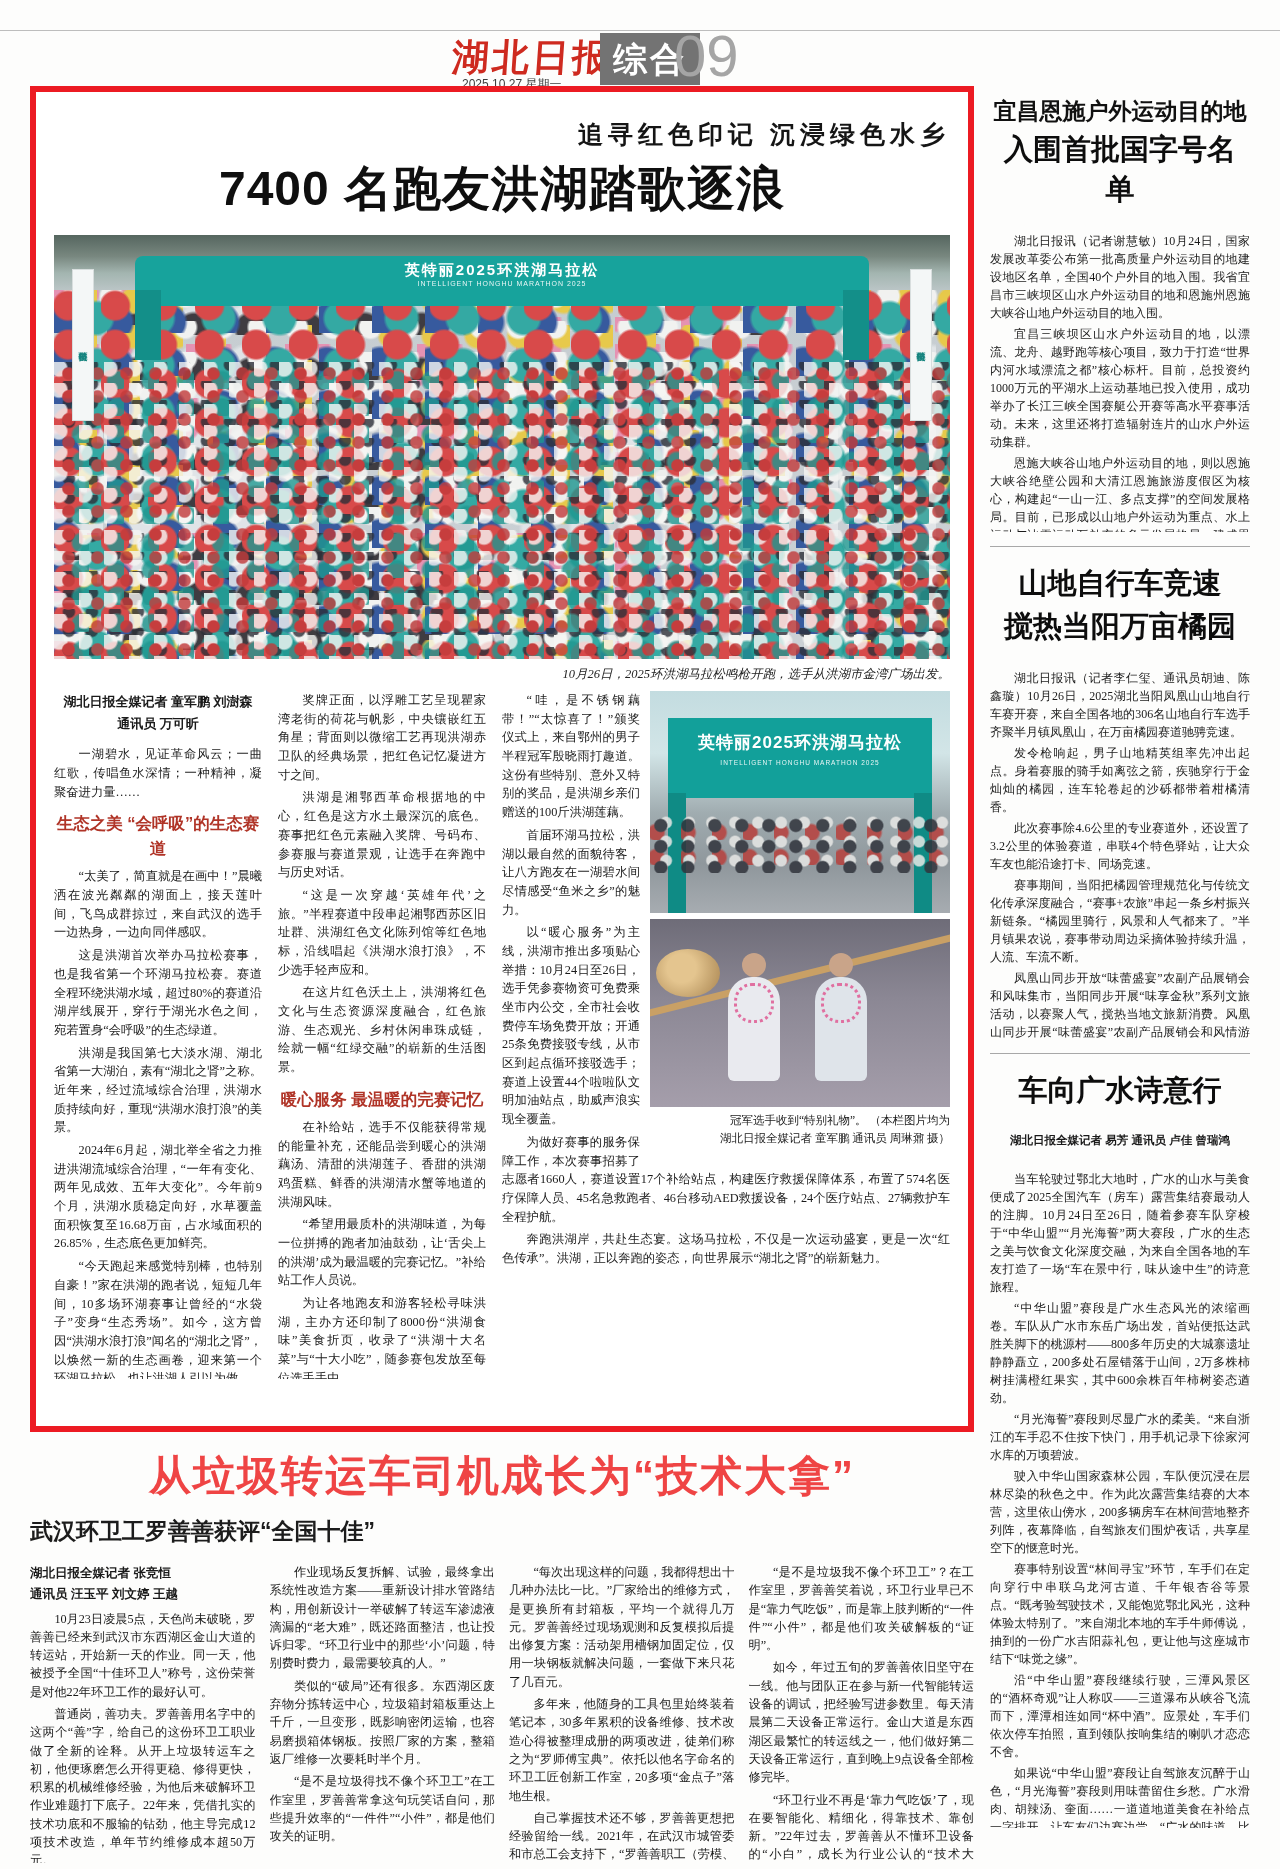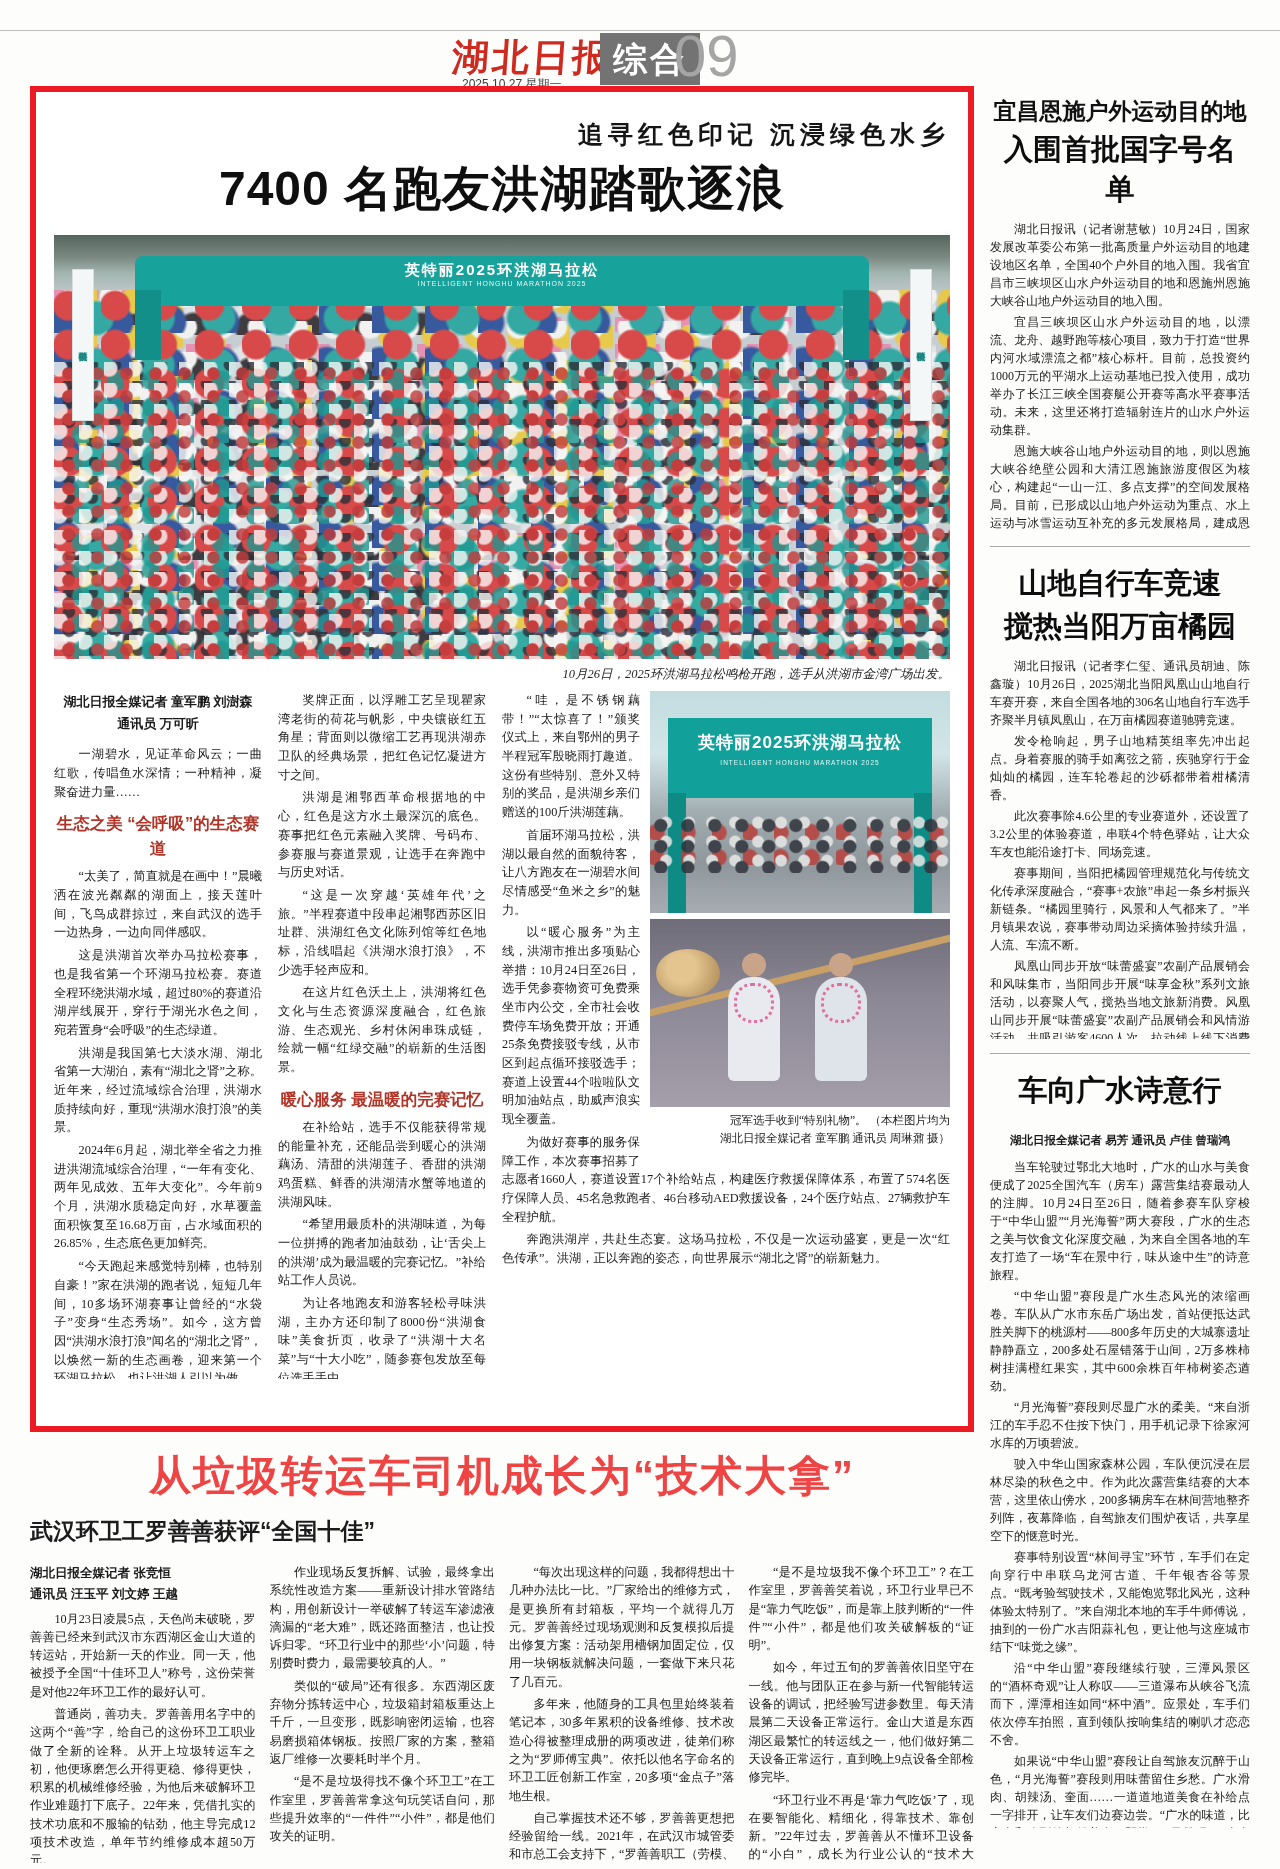--- a/index.html
+++ b/index.html
@@ -81,21 +81,21 @@
   .pole{position:absolute;top:28%;left:-6%;width:112%;height:7px;background:#c9a065;transform:rotate(-14deg);}
   .lotus{position:absolute;top:16%;left:2%;width:64px;height:48px;border-radius:50%;
         background:radial-gradient(circle at 40% 40%, #e4c58f 0 30%, #c9a873 60%, #a8834f 100%);}
   .stack-caption{font-size:11.5px;text-align:right;line-height:1.55;margin-top:5px;}
   
   .sidebar{position:absolute;left:990px;top:96px;width:260px;height:1760px;}
   .sb-article{overflow:hidden;}
   .sb-h-small{font-family:"Liberation Sans",sans-serif;font-size:23px;font-weight:700;text-align:center;color:#111;}
   .sb-h-big{font-family:"Liberation Sans",sans-serif;font-size:29px;font-weight:900;text-align:center;color:#0d0d0d;margin-top:3px;}
   .sb-byline{text-align:center;font-family:"Liberation Sans",sans-serif;font-weight:700;font-size:11.5px;margin-top:22px;}
-  .sb-body{font-size:12px;line-height:1.5;text-align:justify;margin-top:10px;}
+  .sb-body{font-size:12px;line-height:1.5;text-align:justify;margin-top:22px;}
   .sb-body p{margin:0 0 3px;text-indent:2em;}
   .sb-divider{border:none;border-top:1px solid #a8a8a8;margin:14px 0;}
   
   .bottom-article{position:absolute;left:30px;top:1448px;width:944px;height:421px;overflow:hidden;}
   .bot-headline{text-align:center;font-family:"Liberation Sans",sans-serif;font-size:42px;
         font-weight:900;letter-spacing:2px;color:#ef4444;}
   .bot-subhead{text-align:left;font-family:"Liberation Sans",sans-serif;font-size:23px;
         font-weight:700;margin-top:12px;color:#1c1c1c;}
   .bot-body{display:flex;gap:14px;margin-top:16px;height:300px;overflow:hidden;
         font-size:12.2px;line-height:1.5;text-align:justify;}

